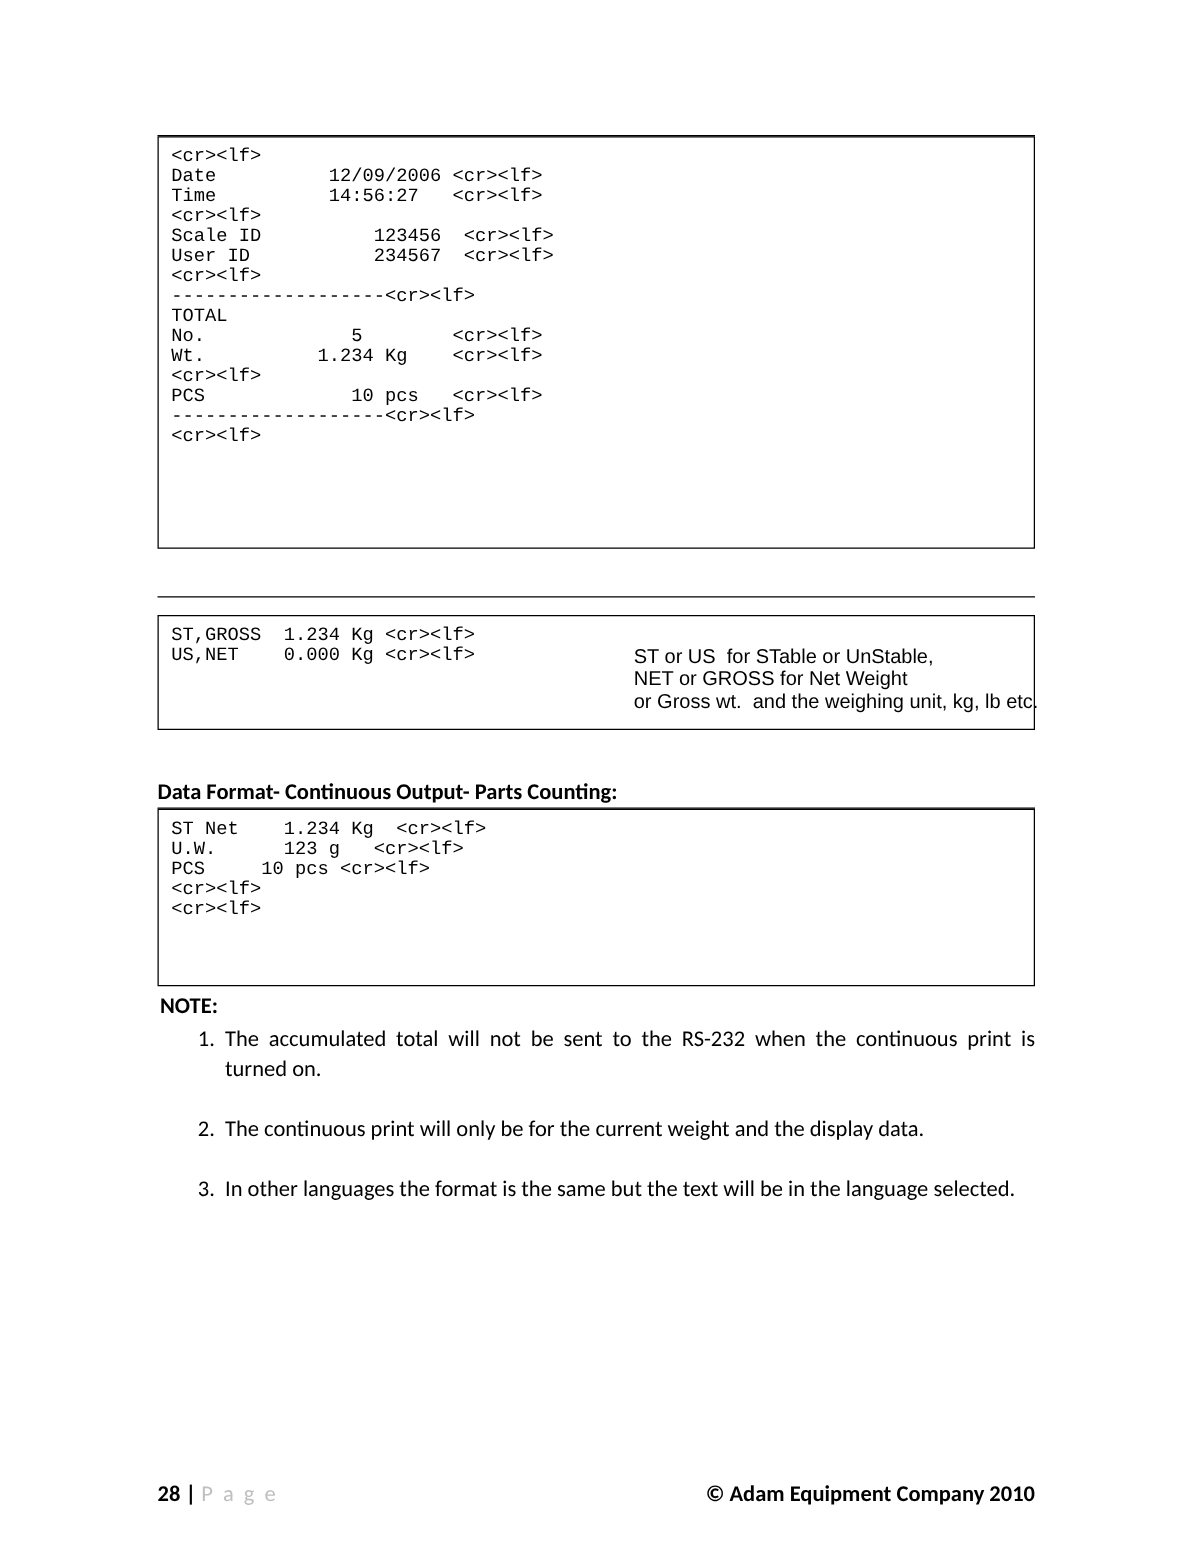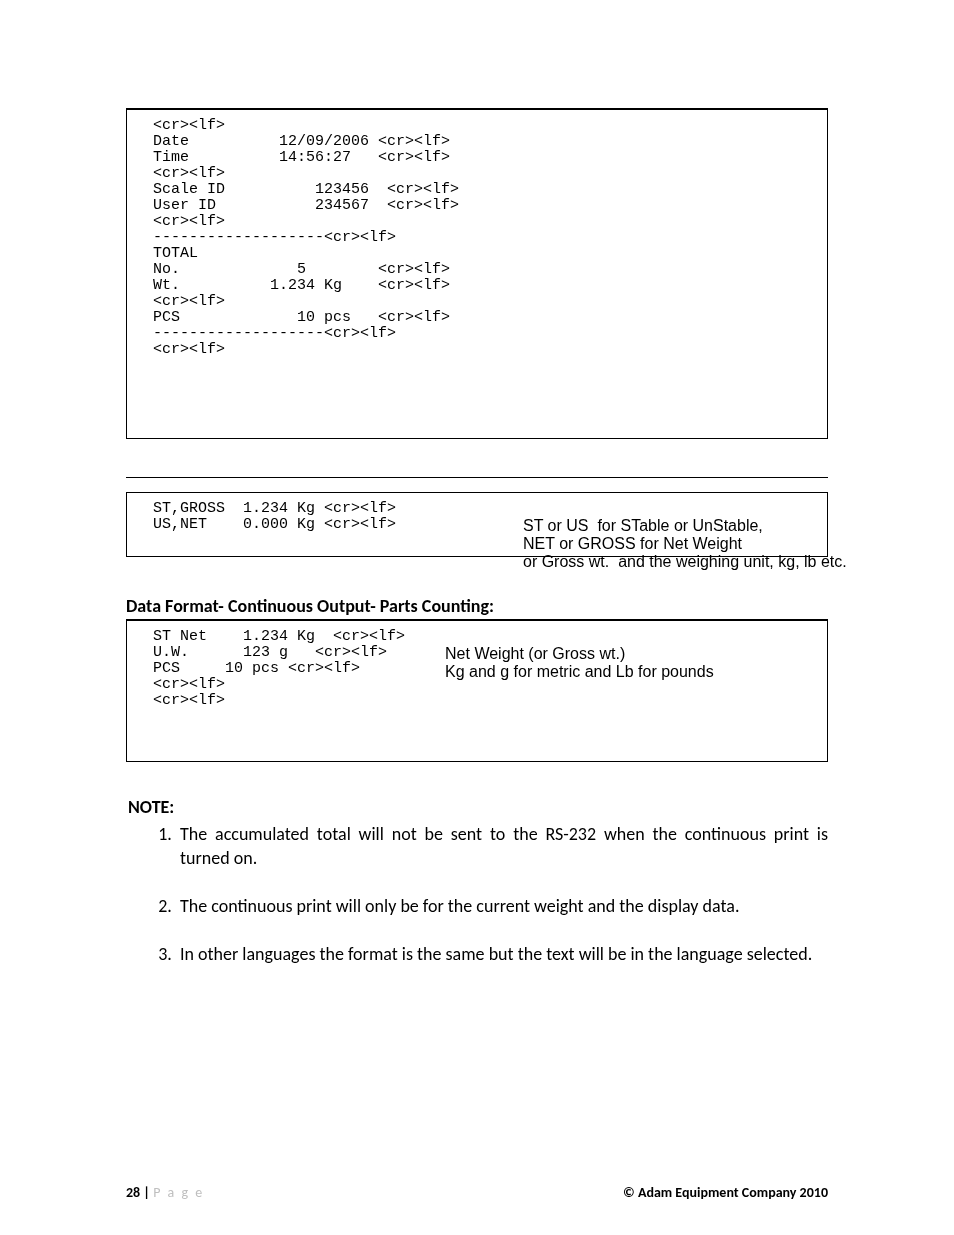--- a/index.html
+++ b/index.html
@@ -25,25 +25,25 @@
     font-size: 18px;
     margin: 0 0 2px 0;
   }
   .sep {
     border: none;
     border-top: 1px solid #000;
     margin: 0;
   }
   .box {
     border: 1px solid #000;
-    padding: 8px 26px;
+    padding: 8px 10px;
     box-sizing: border-box;
   }
   .box1 { height: 330px; }
-  .box2 { height: 65px; }
+  .box2 { height: 92px; }
   .box3 { height: 142px; }
   .mono {
     font-family: "Courier New", monospace;
     font-size: 15px;
     line-height: 16px;
     white-space: pre;
     margin: 0;
   }
   .two-col {
     display: flex;
@@ -53,37 +53,37 @@
   .col-left2 { flex: 0 0 250px; }
   .col-right {
     font-family: Liberation Sans, sans-serif;
     font-size: 16px;
     line-height: 18px;
   }
   .spacer-md { height: 38px; }
   .note-heading {
     font-weight: bold;
     font-size: 18px;
-    margin: 34px 0 4px 2px;
+    margin: 4px 0 4px 2px;
   }
   .notes {
     font-size: 18px;
     line-height: 24px;
     text-align: justify;
     margin: 0;
     padding-left: 50px;
     list-style-position: outside;
   }
   .notes li { margin-bottom: 24px; padding-left: 4px; }
   .footer {
     position: absolute;
     left: 126px;
     width: 702px;
     top: 1184px;
-    font-size: 14px;
+    font-size: 18px;
     display: flex;
     justify-content: space-between;
   }
   .footer .pg { color: #000; }
   .footer .pg .num { font-weight: bold; }
   .footer .pg .word { color: #bfbfbf; letter-spacing: 2px; }
   .footer .copy { font-weight: bold; }
 </style>
 </head>
 <body>
@@ -127,22 +127,20 @@
 
   <div class="heading">Data Format- Continuous Output- Parts Counting:</div>
   <hr class="sep">
   <div class="box box3">
     <div class="two-col">
       <pre class="mono col-left2">ST Net    1.234 Kg  &lt;cr&gt;&lt;lf&gt;
 U.W.      123 g   &lt;cr&gt;&lt;lf&gt;
 PCS     10 pcs &lt;cr&gt;&lt;lf&gt;
 &lt;cr&gt;&lt;lf&gt;
 &lt;cr&gt;&lt;lf&gt;</pre>
-      <pre class="col-right">Net Weight (or Gross wt.)
-Kg and g for metric and Lb for pounds</pre>
     </div>
   </div>
 
   <div class="note-heading">NOTE:</div>
   <ol class="notes">
     <li>The accumulated total will not be sent to the RS-232 when the continuous print is turned on.</li>
     <li>The continuous print will only be for the current weight and the display data.</li>
     <li>In other languages the format is the same but the text will be in the language selected.</li>
   </ol>
 

